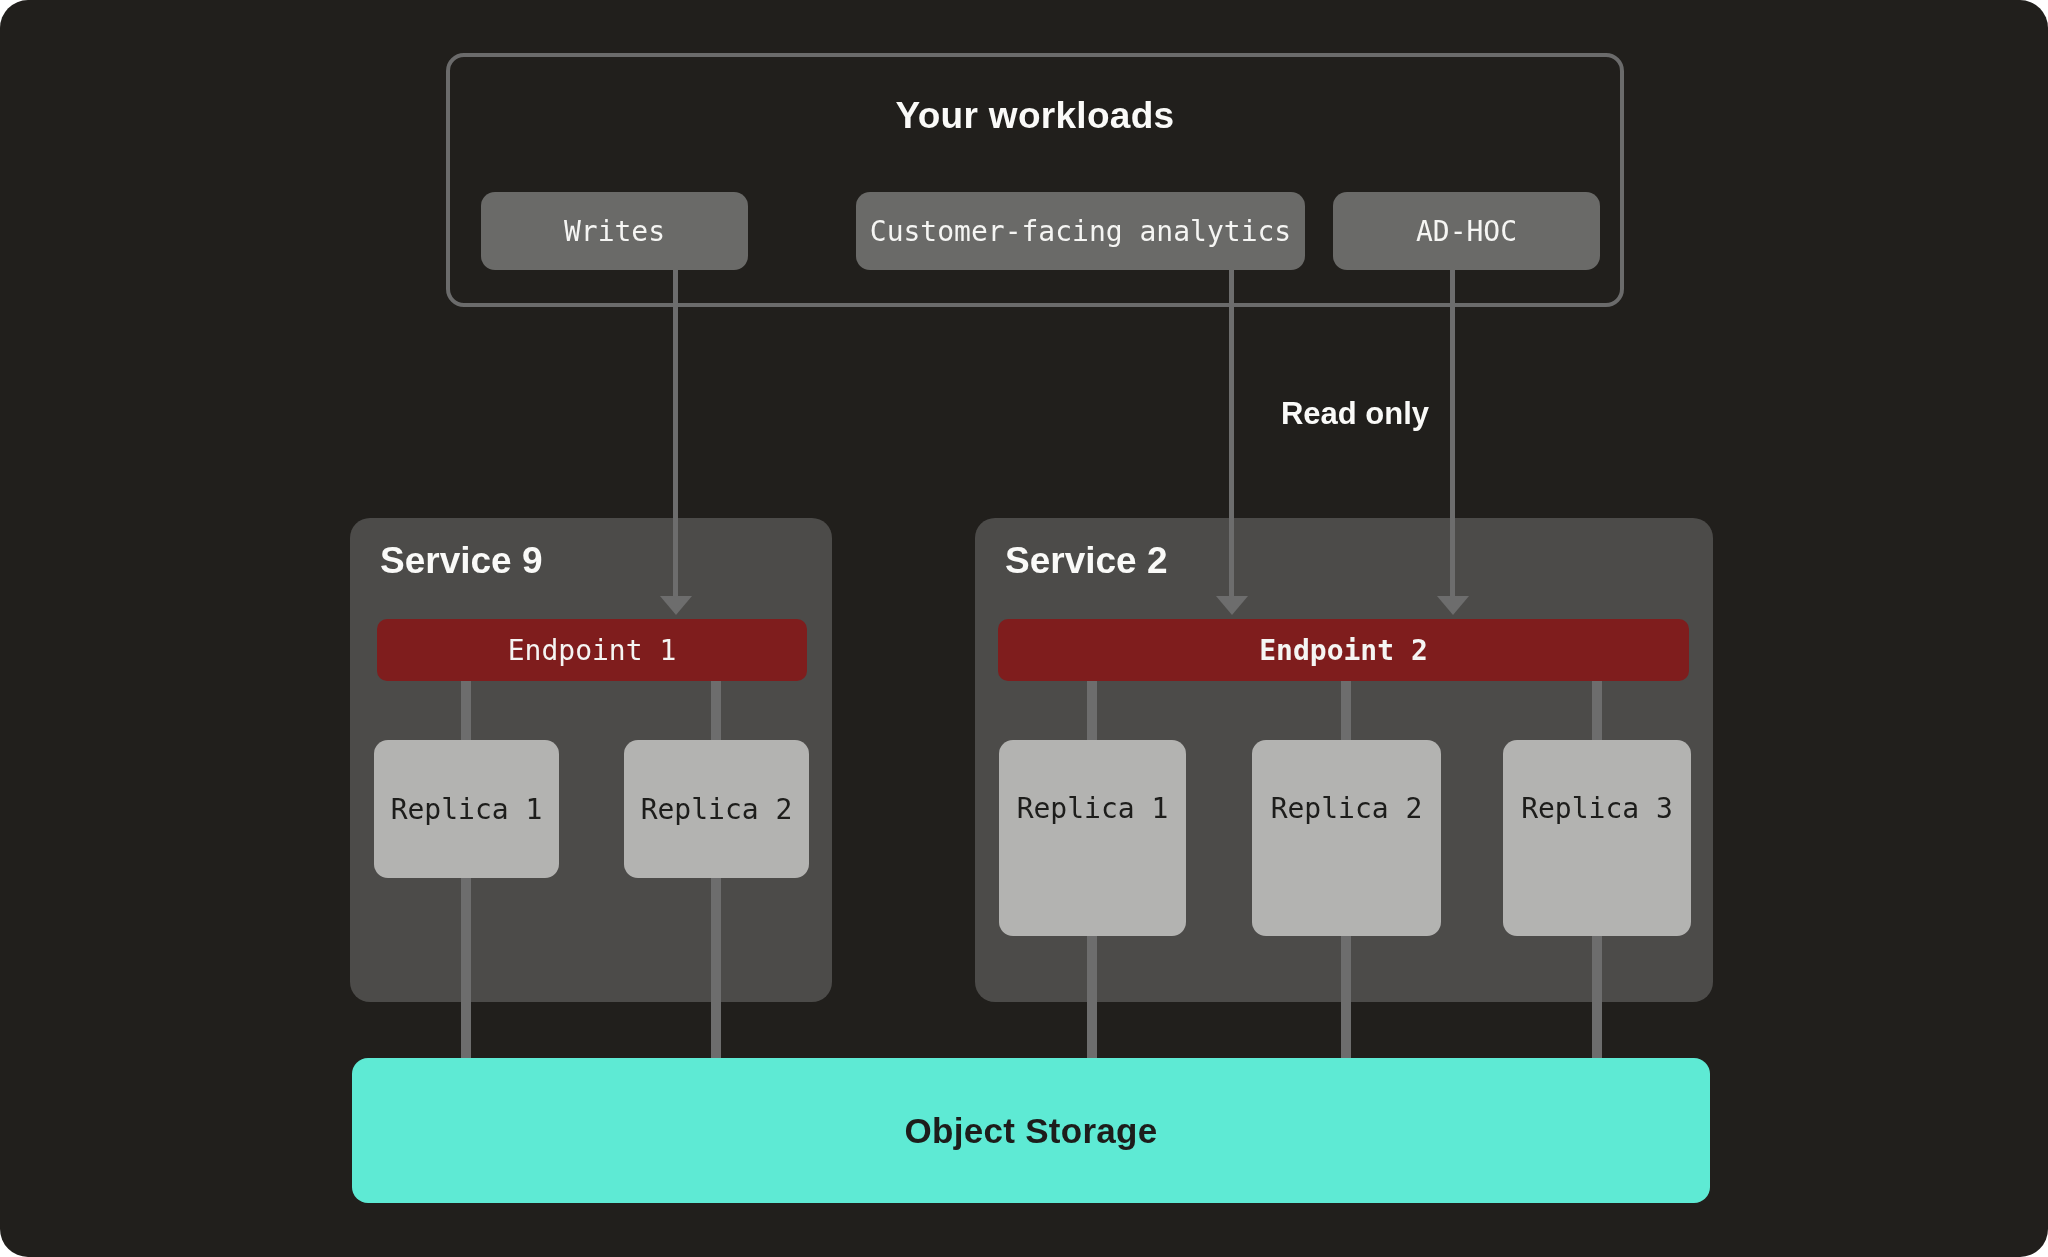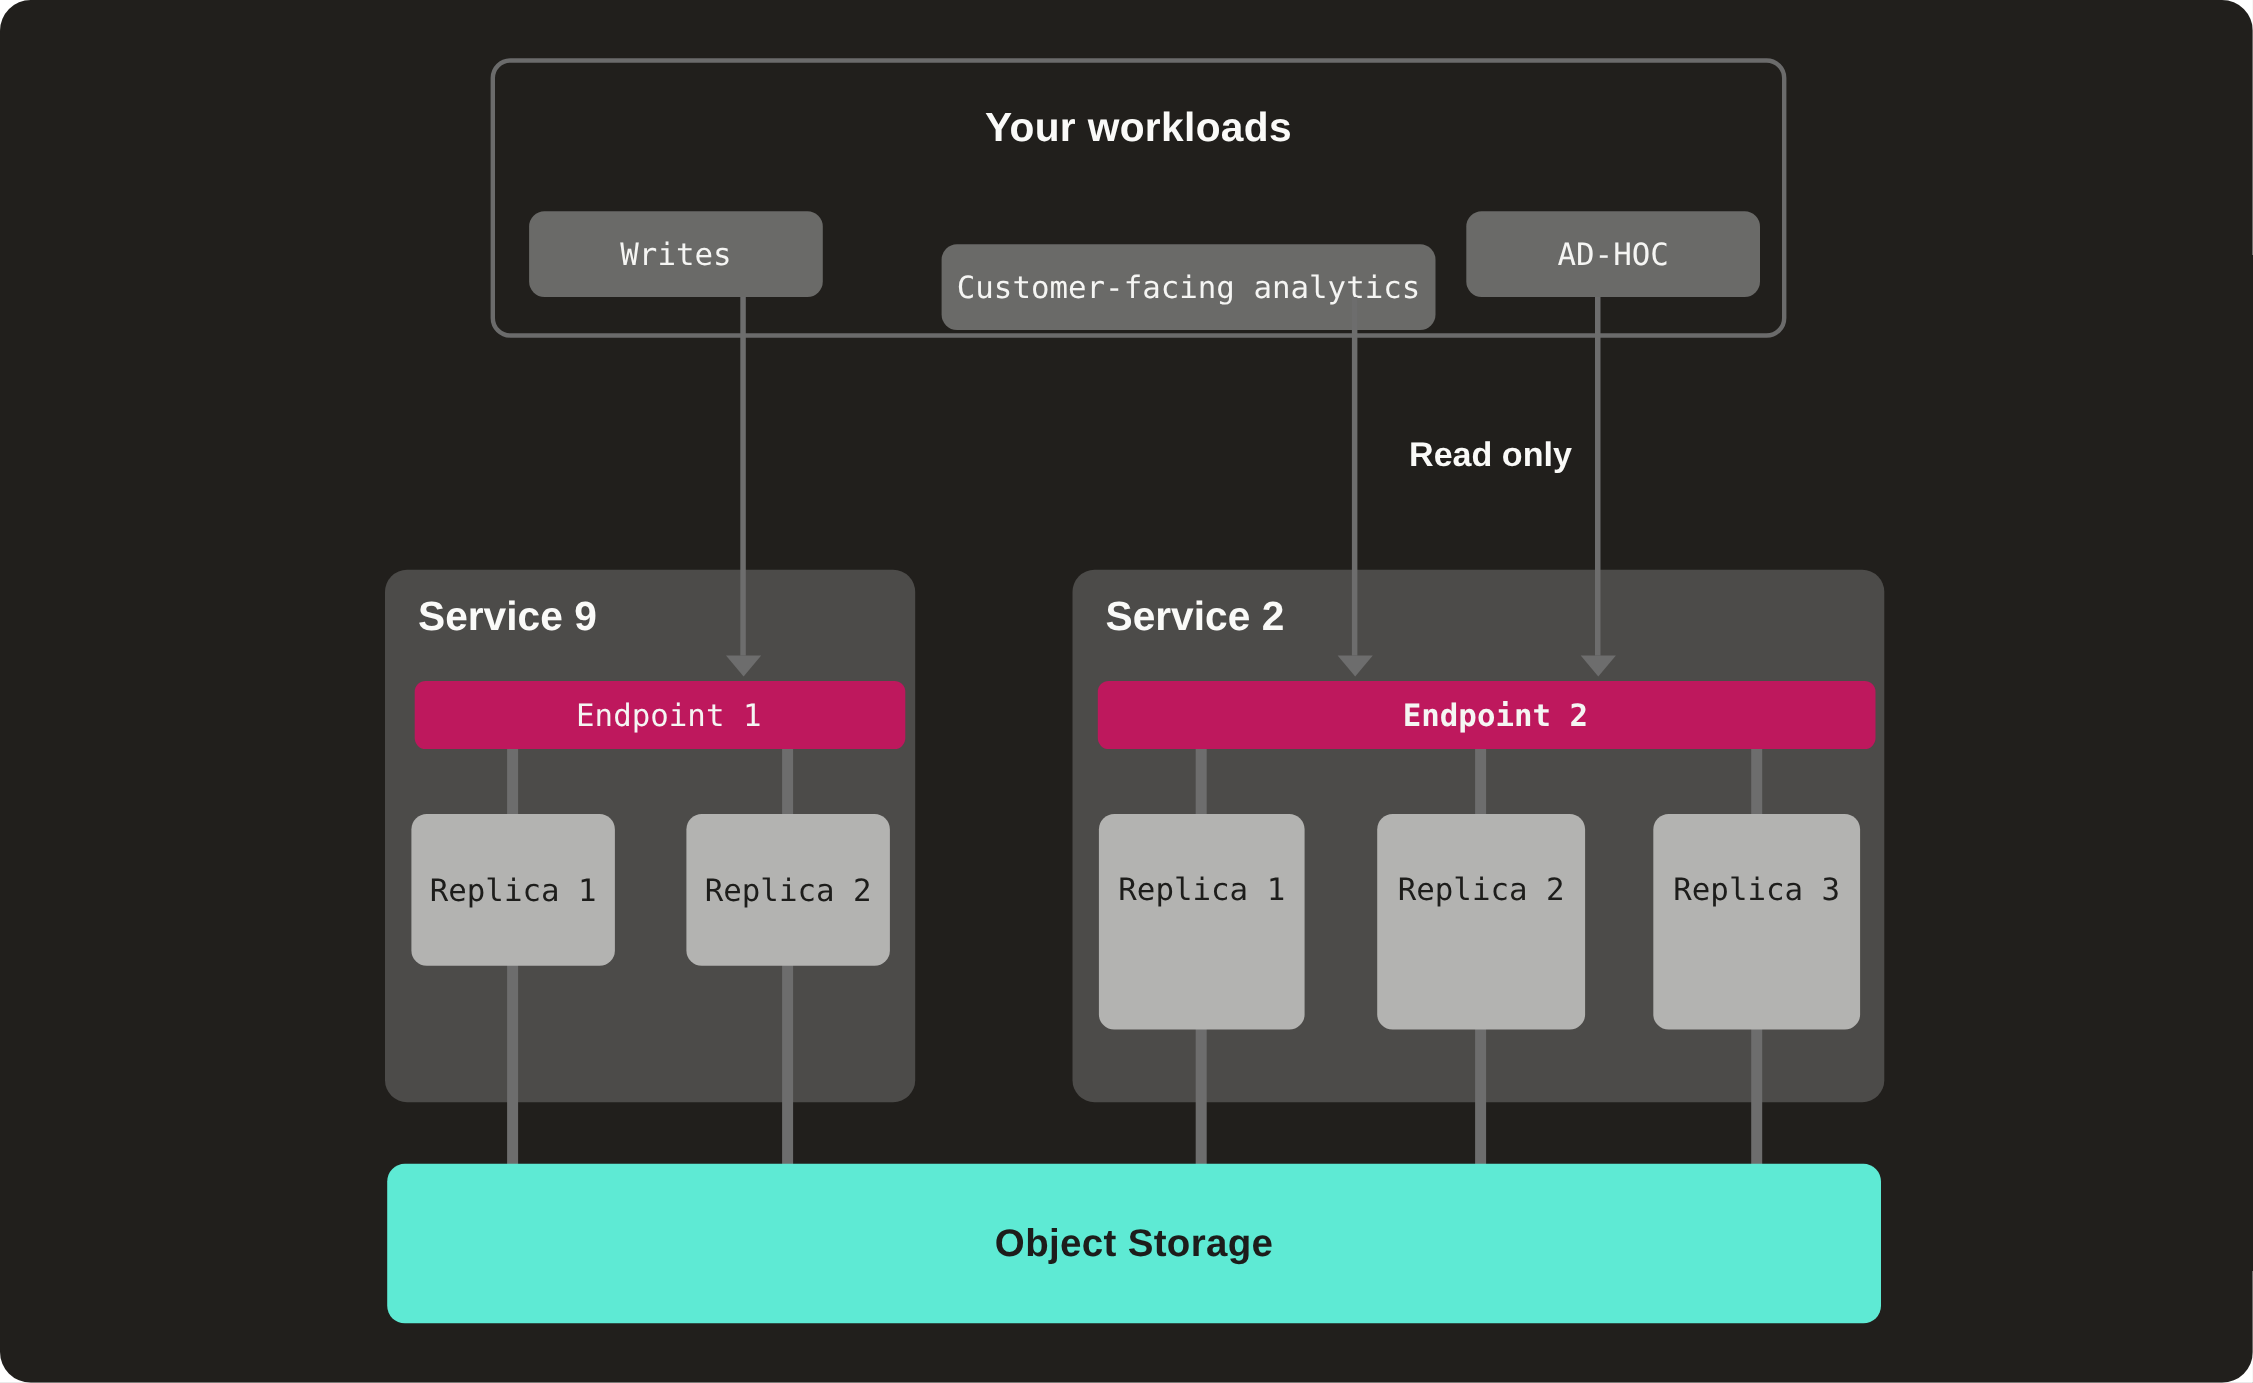--- a/index.html
+++ b/index.html
@@ -17,21 +17,21 @@
     position:absolute; left:0; top:38px; width:100%; text-align:center;
     font-size:37px; font-weight:bold; color:#FAFAF8; letter-spacing:0.3px;
   }
   .pill {
     position:absolute; top:192px; height:78px; background:#6A6A68; border-radius:14px;
     color:#F5F5F3; font-family:"DejaVu Sans Mono","Liberation Mono",monospace;
     font-size:28px; display:flex; align-items:center; justify-content:center;
     box-sizing:border-box; z-index:2;
   }
   .pill-writes { left:481px; width:267px; }
-  .pill-cfa    { left:856px; width:449px;margin-top:30px; }
+  .pill-cfa    { left:856px; width:449px; }
   .pill-adhoc  { left:1333px; width:267px; }
   
   .edge-line { position:absolute; top:270px; height:326px; width:5px; background:#6D6D6D; z-index:3; }
   .edge-line.a1 { left:673px; }
   .edge-line.a2 { left:1229px; }
   .edge-line.a3 { left:1450px; }
   .edge-head {
     position:absolute; top:596px; width:0; height:0; z-index:3;
     border-left:16px solid transparent; border-right:16px solid transparent;
     border-top:19px solid #6D6D6D;
@@ -48,23 +48,23 @@
   
   .conn { position:absolute; top:679px; height:381px; width:10px; background:#6D6D6D; z-index:1; }
   .conn.c1 { left:461px; }  .conn.c2 { left:711px; }
   .conn.c3 { left:1087px; } .conn.c4 { left:1341px; } .conn.c5 { left:1592px; }
   
   .service { position:absolute; top:518px; height:484px; background:#4C4B49; border-radius:20px; z-index:0; }
   .service-1 { left:350px; width:482px; }
   .service-2 { left:975px; width:738px; }
   .service-title { position:absolute; top:22px; left:30px; font-size:37px; font-weight:bold; color:#FAFAF8; }
   .endpoint {
-    position:absolute; top:619px; height:62px; background:#be185d; border-radius:10px; z-index:2;
+    position:absolute; top:619px; height:62px; background:#7f1d1d; border-radius:10px; z-index:2;
     color:#F5F5F3; font-family:"DejaVu Sans Mono","Liberation Mono",monospace; font-size:28px;
-    display:flex; align-items:center; justify-content:center;padding-left:16px;
+    display:flex; align-items:center; justify-content:center;
   }
   .endpoint-1 { left:377px; width:430px; }
   .endpoint-2 { left:998px; width:691px;font-weight:bold; }
   .replica {
     position:absolute; top:740px; background:#B3B3B1; border-radius:14px; z-index:2;
     color:#1D1D1B; font-family:"DejaVu Sans Mono","Liberation Mono",monospace; font-size:28px;
     display:flex; justify-content:center; box-sizing:border-box;
   }
   .replica.short { height:138px; align-items:center; }
   .replica.tall  { height:196px; align-items:flex-start; padding-top:52px; }

